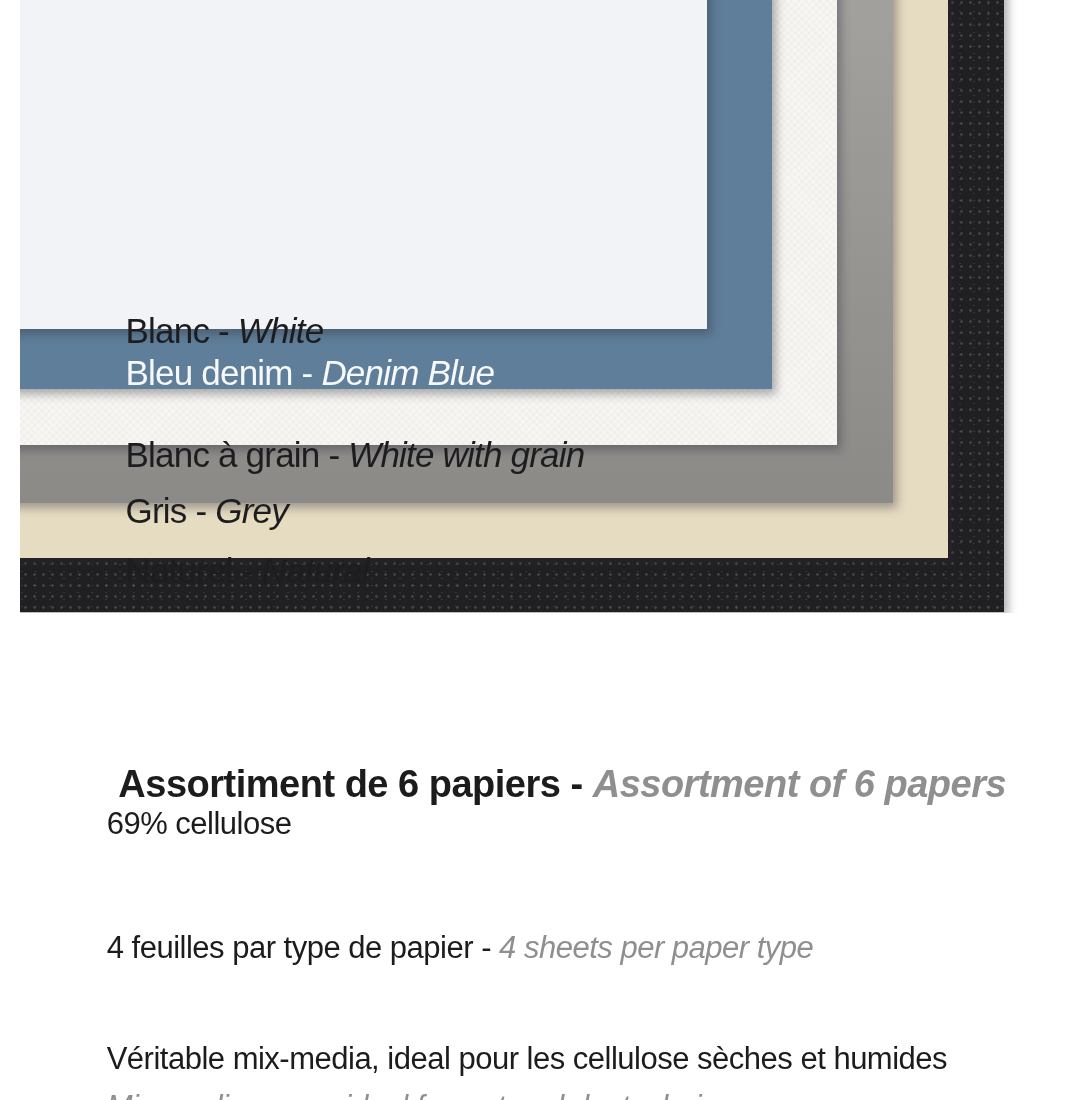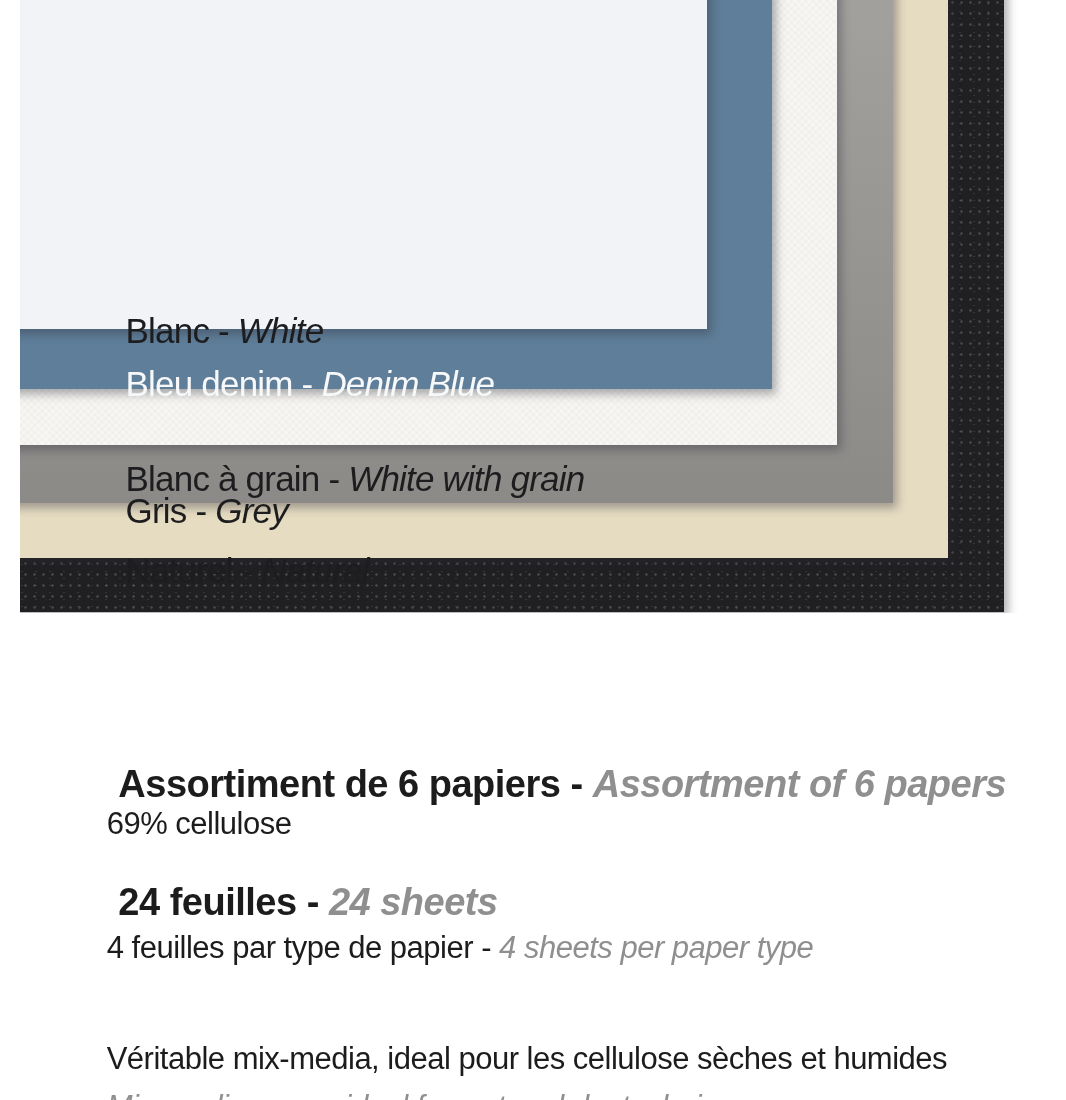--- a/index.html
+++ b/index.html
@@ -46,22 +46,22 @@
   .plabel {
     position: absolute;
     left: 52px;
     font-size: 35px;
     line-height: 42px;
     letter-spacing: -0.8px;
     white-space: pre;
   }
   .plabel .en { font-style: italic; }
   .plabel-0 { top: 268px; }
-  .plabel-1 { top: 321px; text-align: right; }
-  .plabel-2 { top: 416px; }
+  .plabel-1 { top: 310px; text-align: right; }
+  .plabel-2 { top: 392px; }
   .plabel-3 { top: 448px; }
   .plabel-4 { top: 508px; }
   .plabel-5 { top: 565px; }
 
   
   .details {
     position: relative;
     width: 1066px;
     height: 358px;
     background: #ffffff;
@@ -116,23 +116,20 @@
     </div>
   </div>
 
   <div class="details">
     <div class="drow bold-row r1">
       <span class="fr">Assortiment de 6 papiers</span><span class="sep"> - </span><span class="en">Assortment of 6 papers</span>
     </div>
     <div class="drow reg-row r2">
       <span class="fr">69% cellulose</span><span class="sep"></span><span class="en"></span>
     </div>
-    <div class="drow bold-row r3">
-      <span class="fr">24 feuilles</span><span class="sep"> - </span><span class="en">24 sheets</span>
-    </div>
     <div class="drow reg-row r4">
       <span class="fr">4 feuilles par type de papier</span><span class="sep"> - </span><span class="en">4 sheets per paper type</span>
     </div>
     <div class="drow reg-row r6">
       <span class="fr">Véritable mix-media, ideal pour les cellulose sèches et humides</span><span class="sep"></span><span class="en"></span>
     </div>
     <div class="drow reg-row r7">
       <span class="fr"></span><span class="sep"></span><span class="en">Mix-media paper, ideal for wet and dry techniques</span>
     </div>
   </div>

